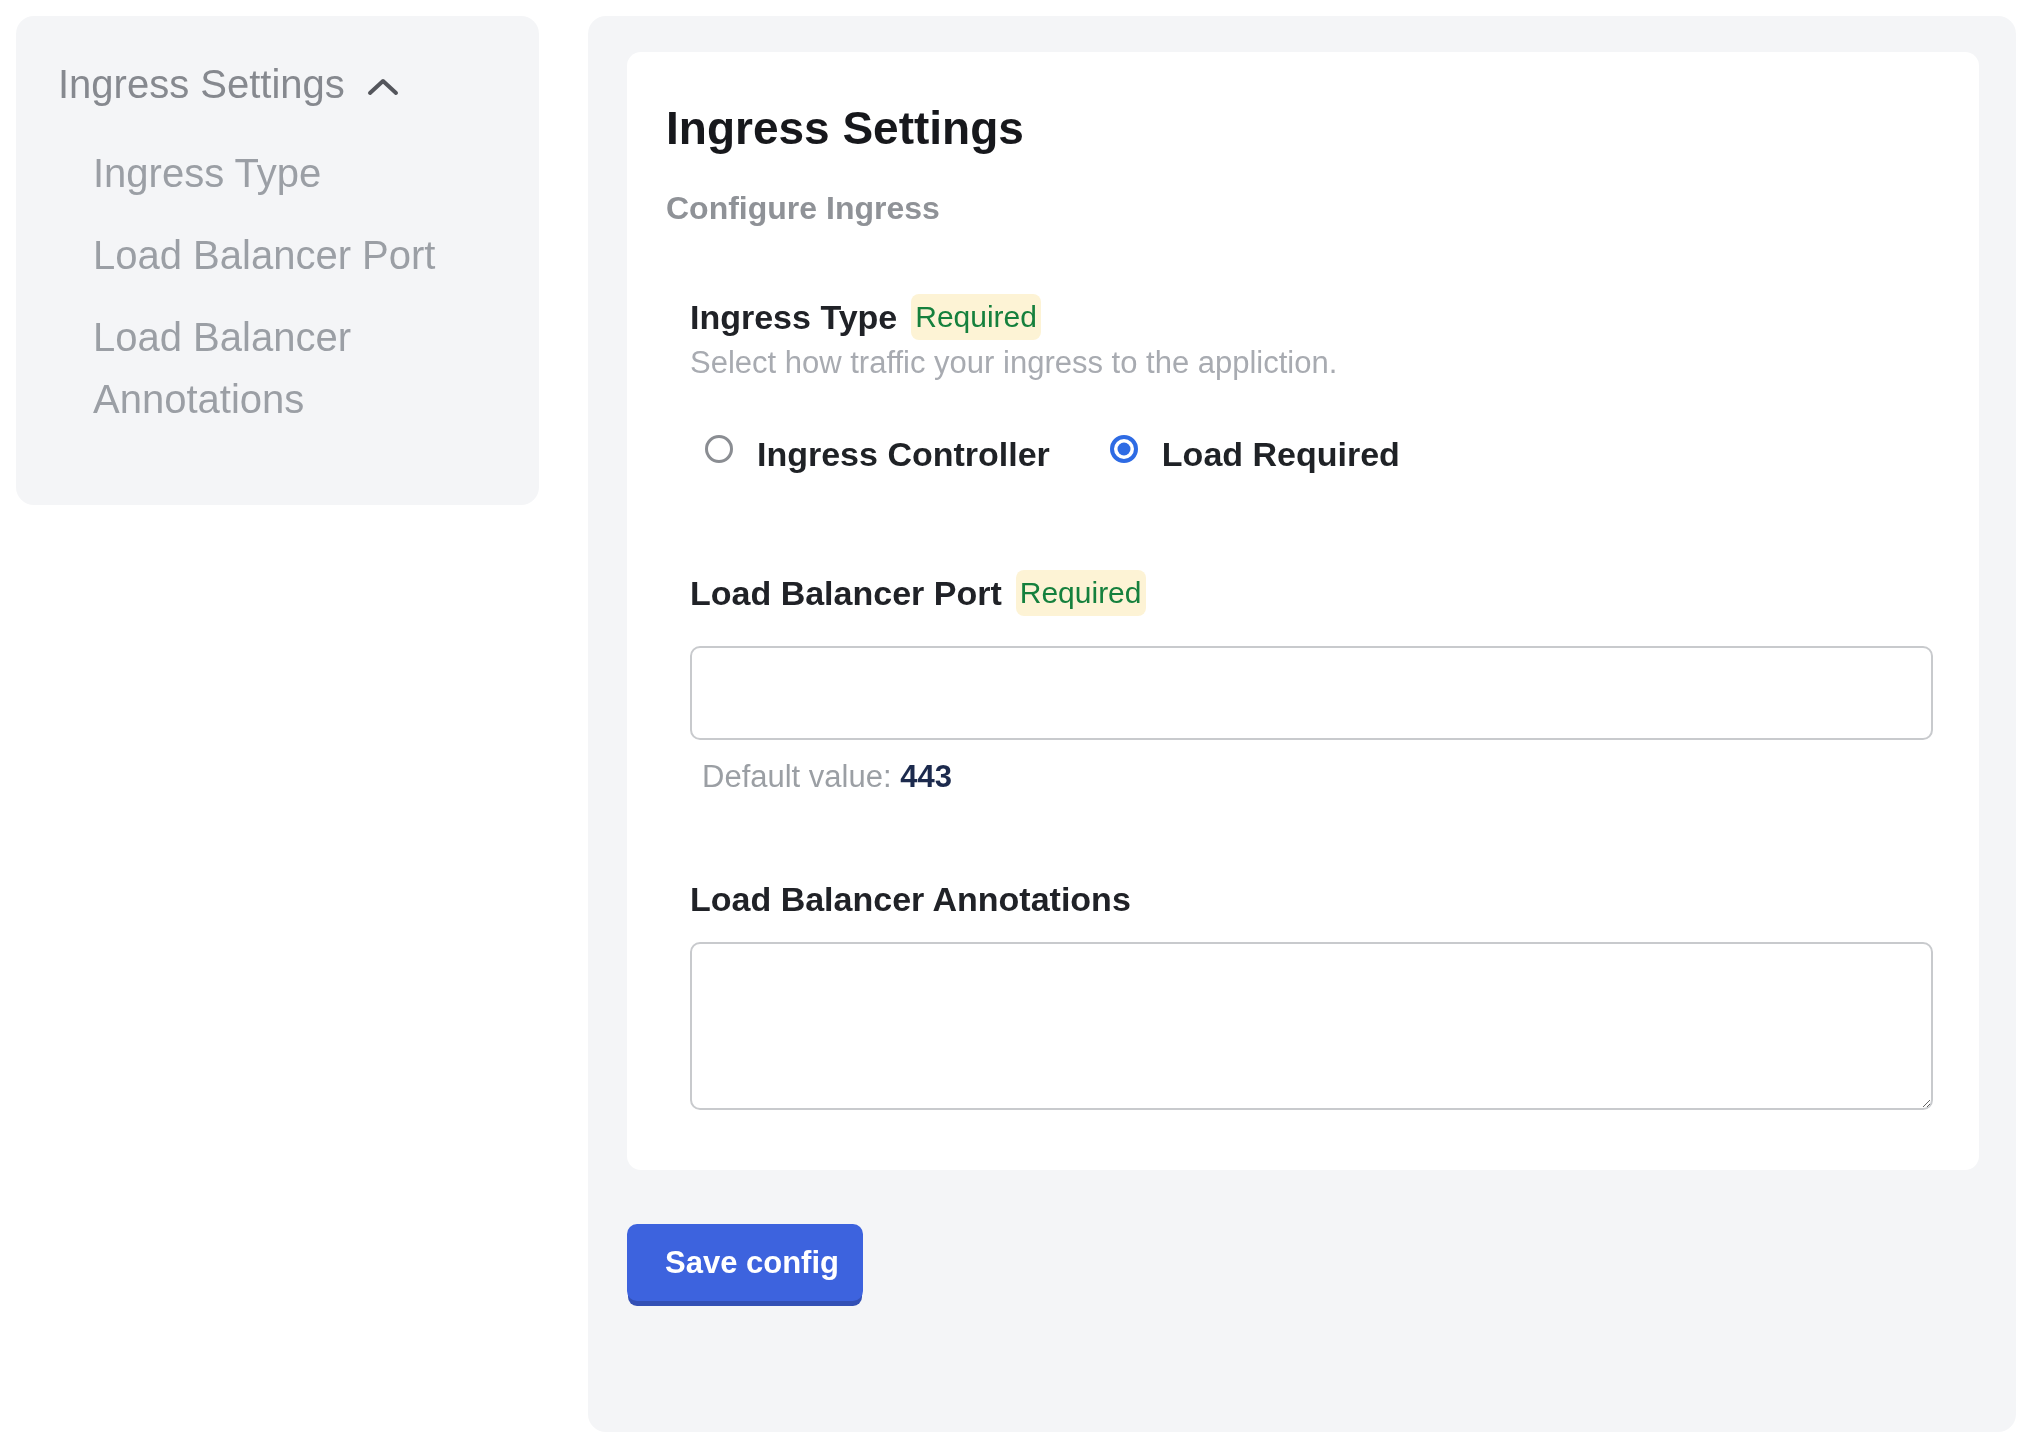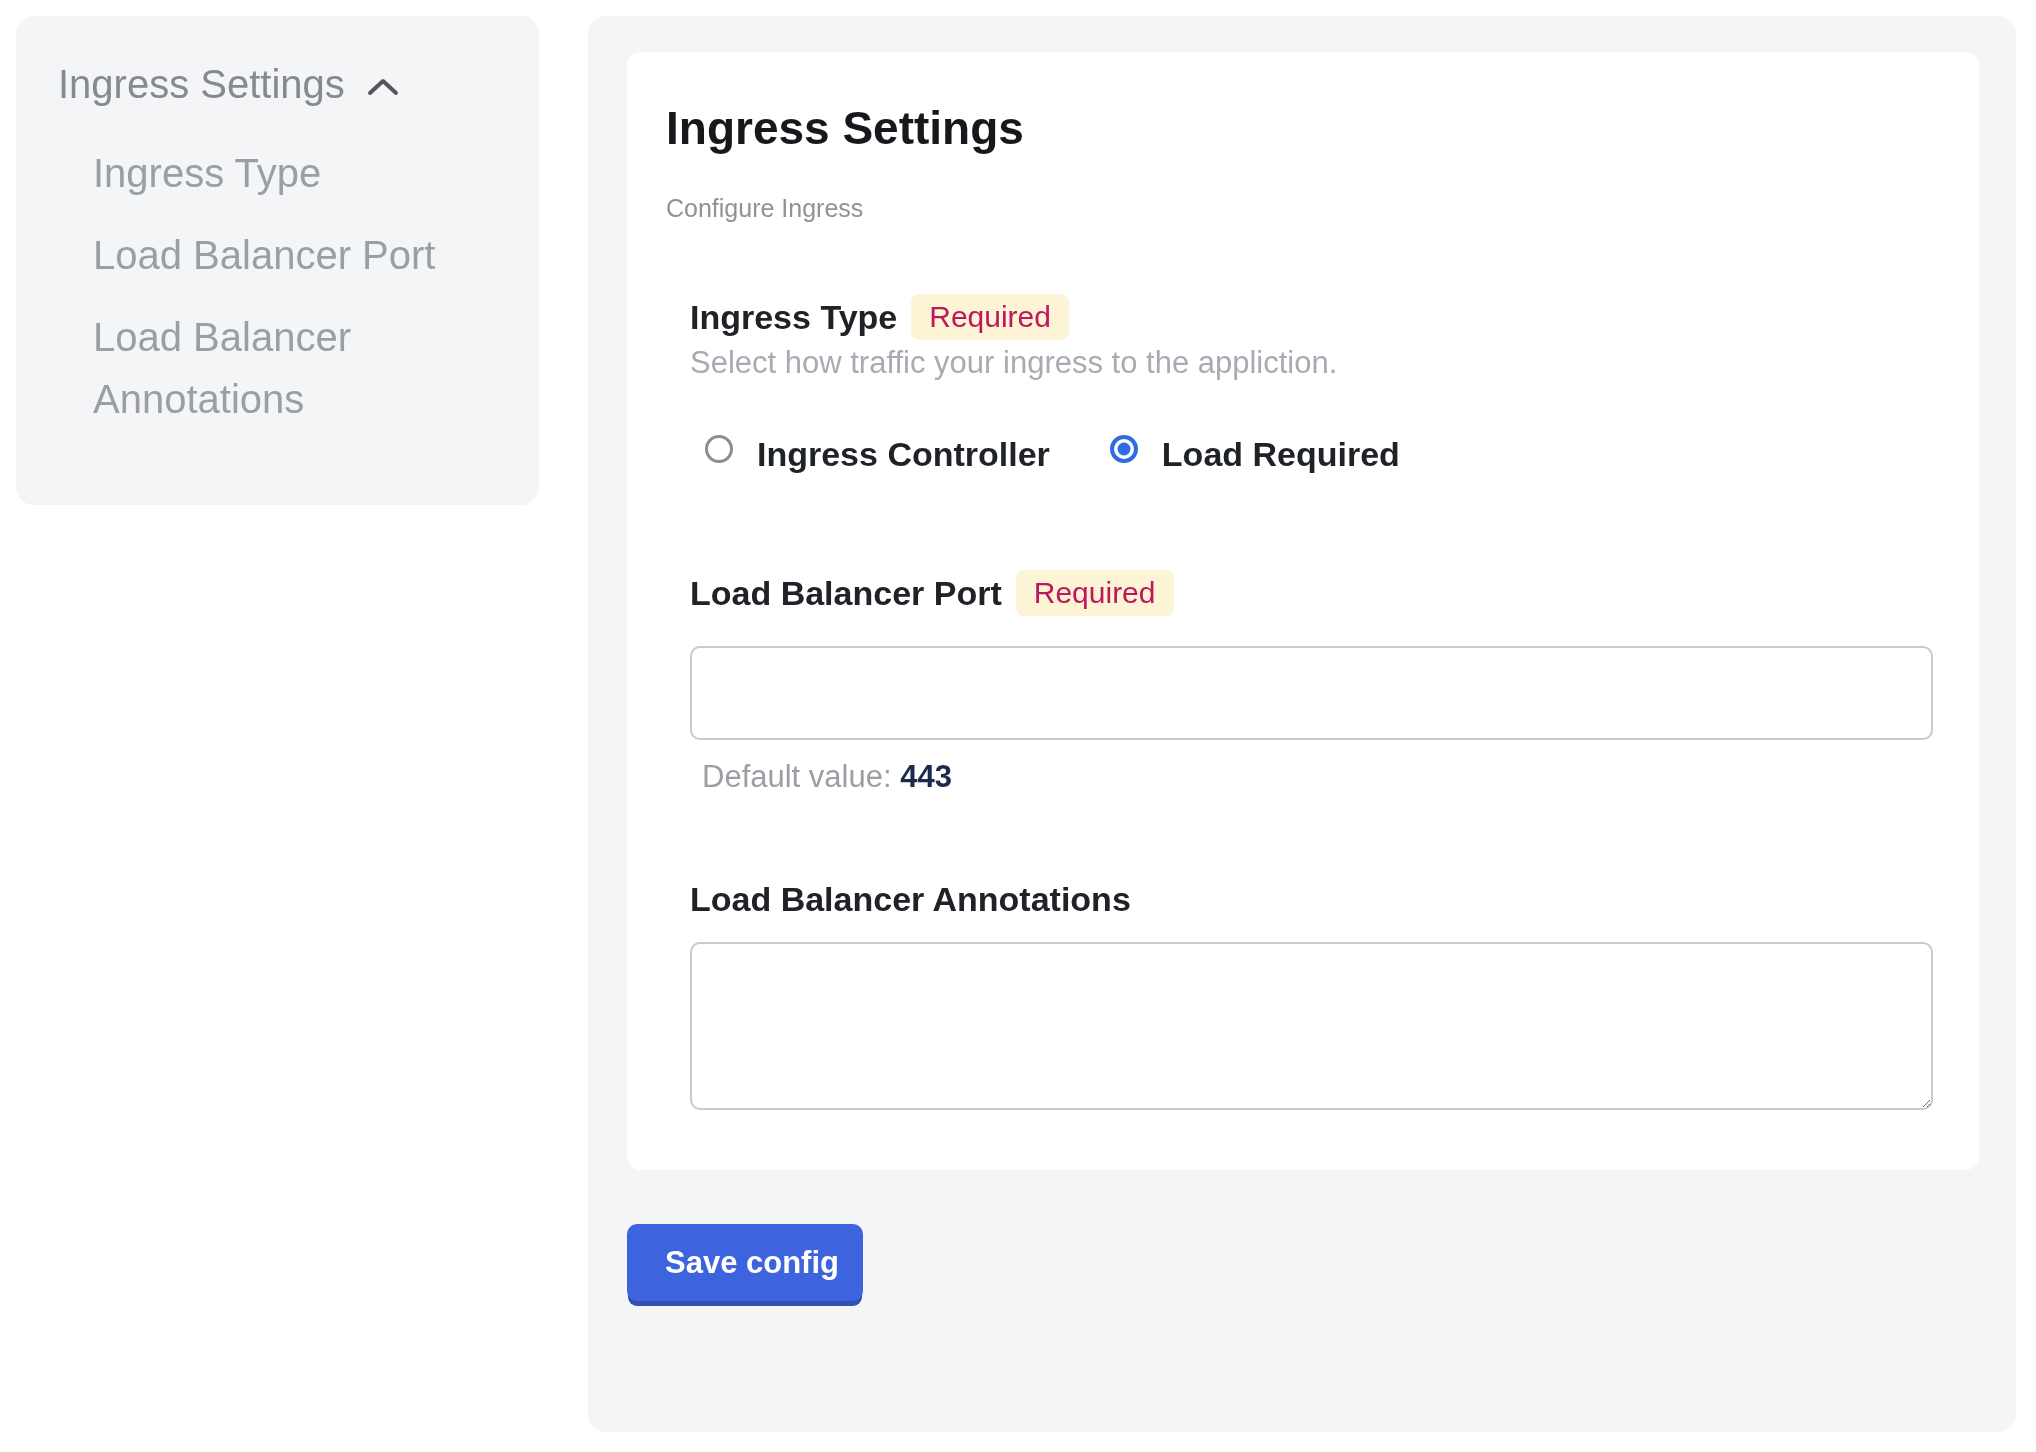--- a/index.html
+++ b/index.html
@@ -5,25 +5,25 @@
   html,body{margin:0;padding:0;}
   body{width:2036px;height:1452px;background:#ffffff;font-family:"Liberation Sans",sans-serif;position:relative;overflow:hidden;}
   .sidebar{position:absolute;left:16px;top:16px;width:523px;height:489px;background:#f4f5f7;border-radius:18px;padding:44px 42px;box-sizing:border-box;}
   .sidebar-header{display:flex;align-items:center;gap:22px;font-size:40px;line-height:48px;color:#86898f;cursor:pointer;}
   .chevron-up{width:32px;height:20px;margin-top:5px;}
   .sidebar-list{list-style:none;margin:34px 0 0 35px;padding:0;}
   .sidebar-item{font-size:40px;line-height:62px;color:#9b9fa5;margin-bottom:20px;cursor:pointer;}
   .main{position:absolute;left:588px;top:16px;width:1428px;height:1416px;background:#f4f5f7;border-radius:18px;padding:36px 0 0 39px;box-sizing:border-box;}
   .card{width:1352px;background:#fff;border-radius:14px;padding:48px 46px 60px 39px;box-sizing:border-box;}
   .card-title{font-size:46px;line-height:56px;font-weight:700;color:#17181c;margin:0;}
-  .card-subtitle{font-size:25px;line-height:40px;color:#8f9297;margin:32px 0 0 0;}
+  .card-subtitle{font-size:32px;line-height:40px;color:#8f9297;margin:32px 0 0 0;font-weight:bold;}
   .form{margin:68px 0 0 24px;}
   .section-heading{display:flex;align-items:center;gap:14px;height:42px;}
   .heading-text{font-size:34px;font-weight:700;color:#202227;}
-  .badge{background:#fdf3d5;color:#be185d;font-size:30px;line-height:34px;padding:6px 18px;border-radius:8px;}
+  .badge{background:#fdf3d5;color:#15803d;font-size:30px;line-height:34px;padding:6px 4px;border-radius:8px;}
   .desc{font-size:31px;line-height:42px;color:#a8abb1;margin:4px 0 0 0;}
   .radio-row{display:flex;align-items:center;gap:60px;margin:48px 0 0 15px;height:44px;}
   .radio-option{display:flex;align-items:flex-start;gap:24px;cursor:pointer;}
   .radio-circle{width:28px;height:28px;border-radius:50%;border:3px solid #8a8d92;box-sizing:border-box;background:#fff;flex:none;}
   .radio-option.checked .radio-circle{border:4px solid #2e6be4;position:relative;}
   .radio-option.checked .radio-circle::after{content:"";position:absolute;left:50%;top:50%;transform:translate(-50%,-50%);width:13px;height:13px;border-radius:50%;background:#2e6be4;}
   .radio-label{font-size:34px;font-weight:700;color:#1f2226;}
   .sec2{margin-top:96px;}
   .text-input{display:block;margin-top:32px;width:1243px;height:94px;border:2px solid #c8cacd;border-radius:10px;box-sizing:border-box;font-size:32px;padding:0 24px;font-family:inherit;color:#202227;outline:none;background:#fff;}
   .default-line{margin:16px 0 0 12px;font-size:31px;line-height:42px;color:#9b9fa4;}

